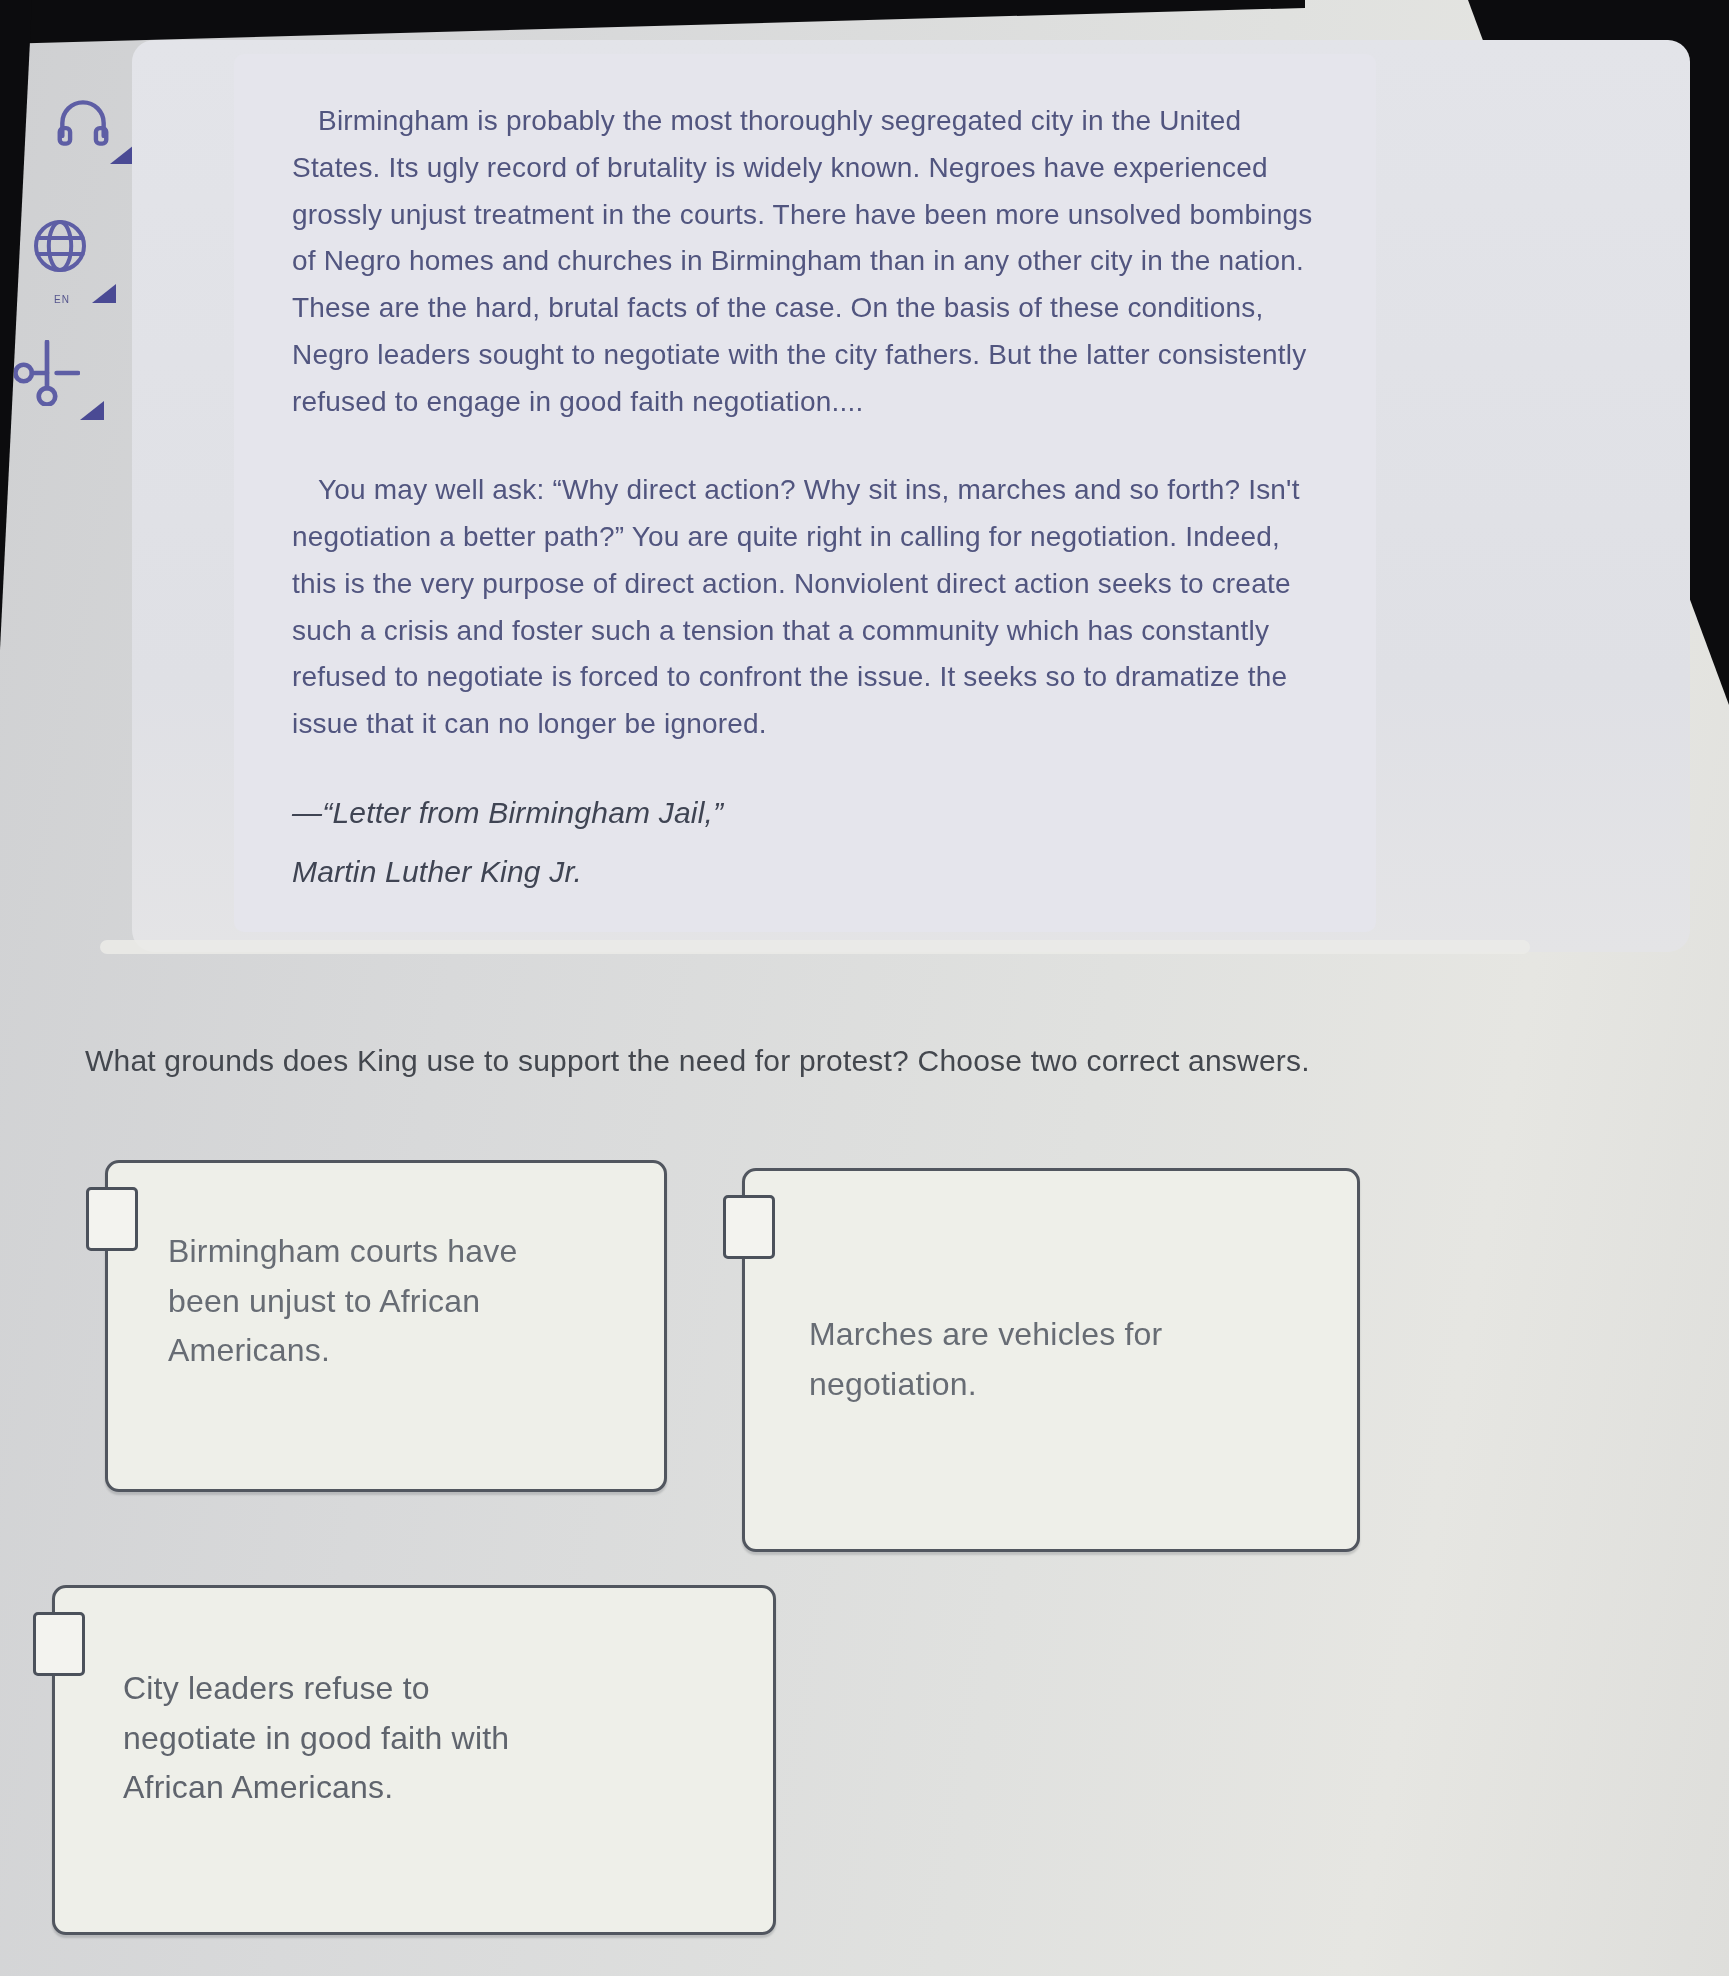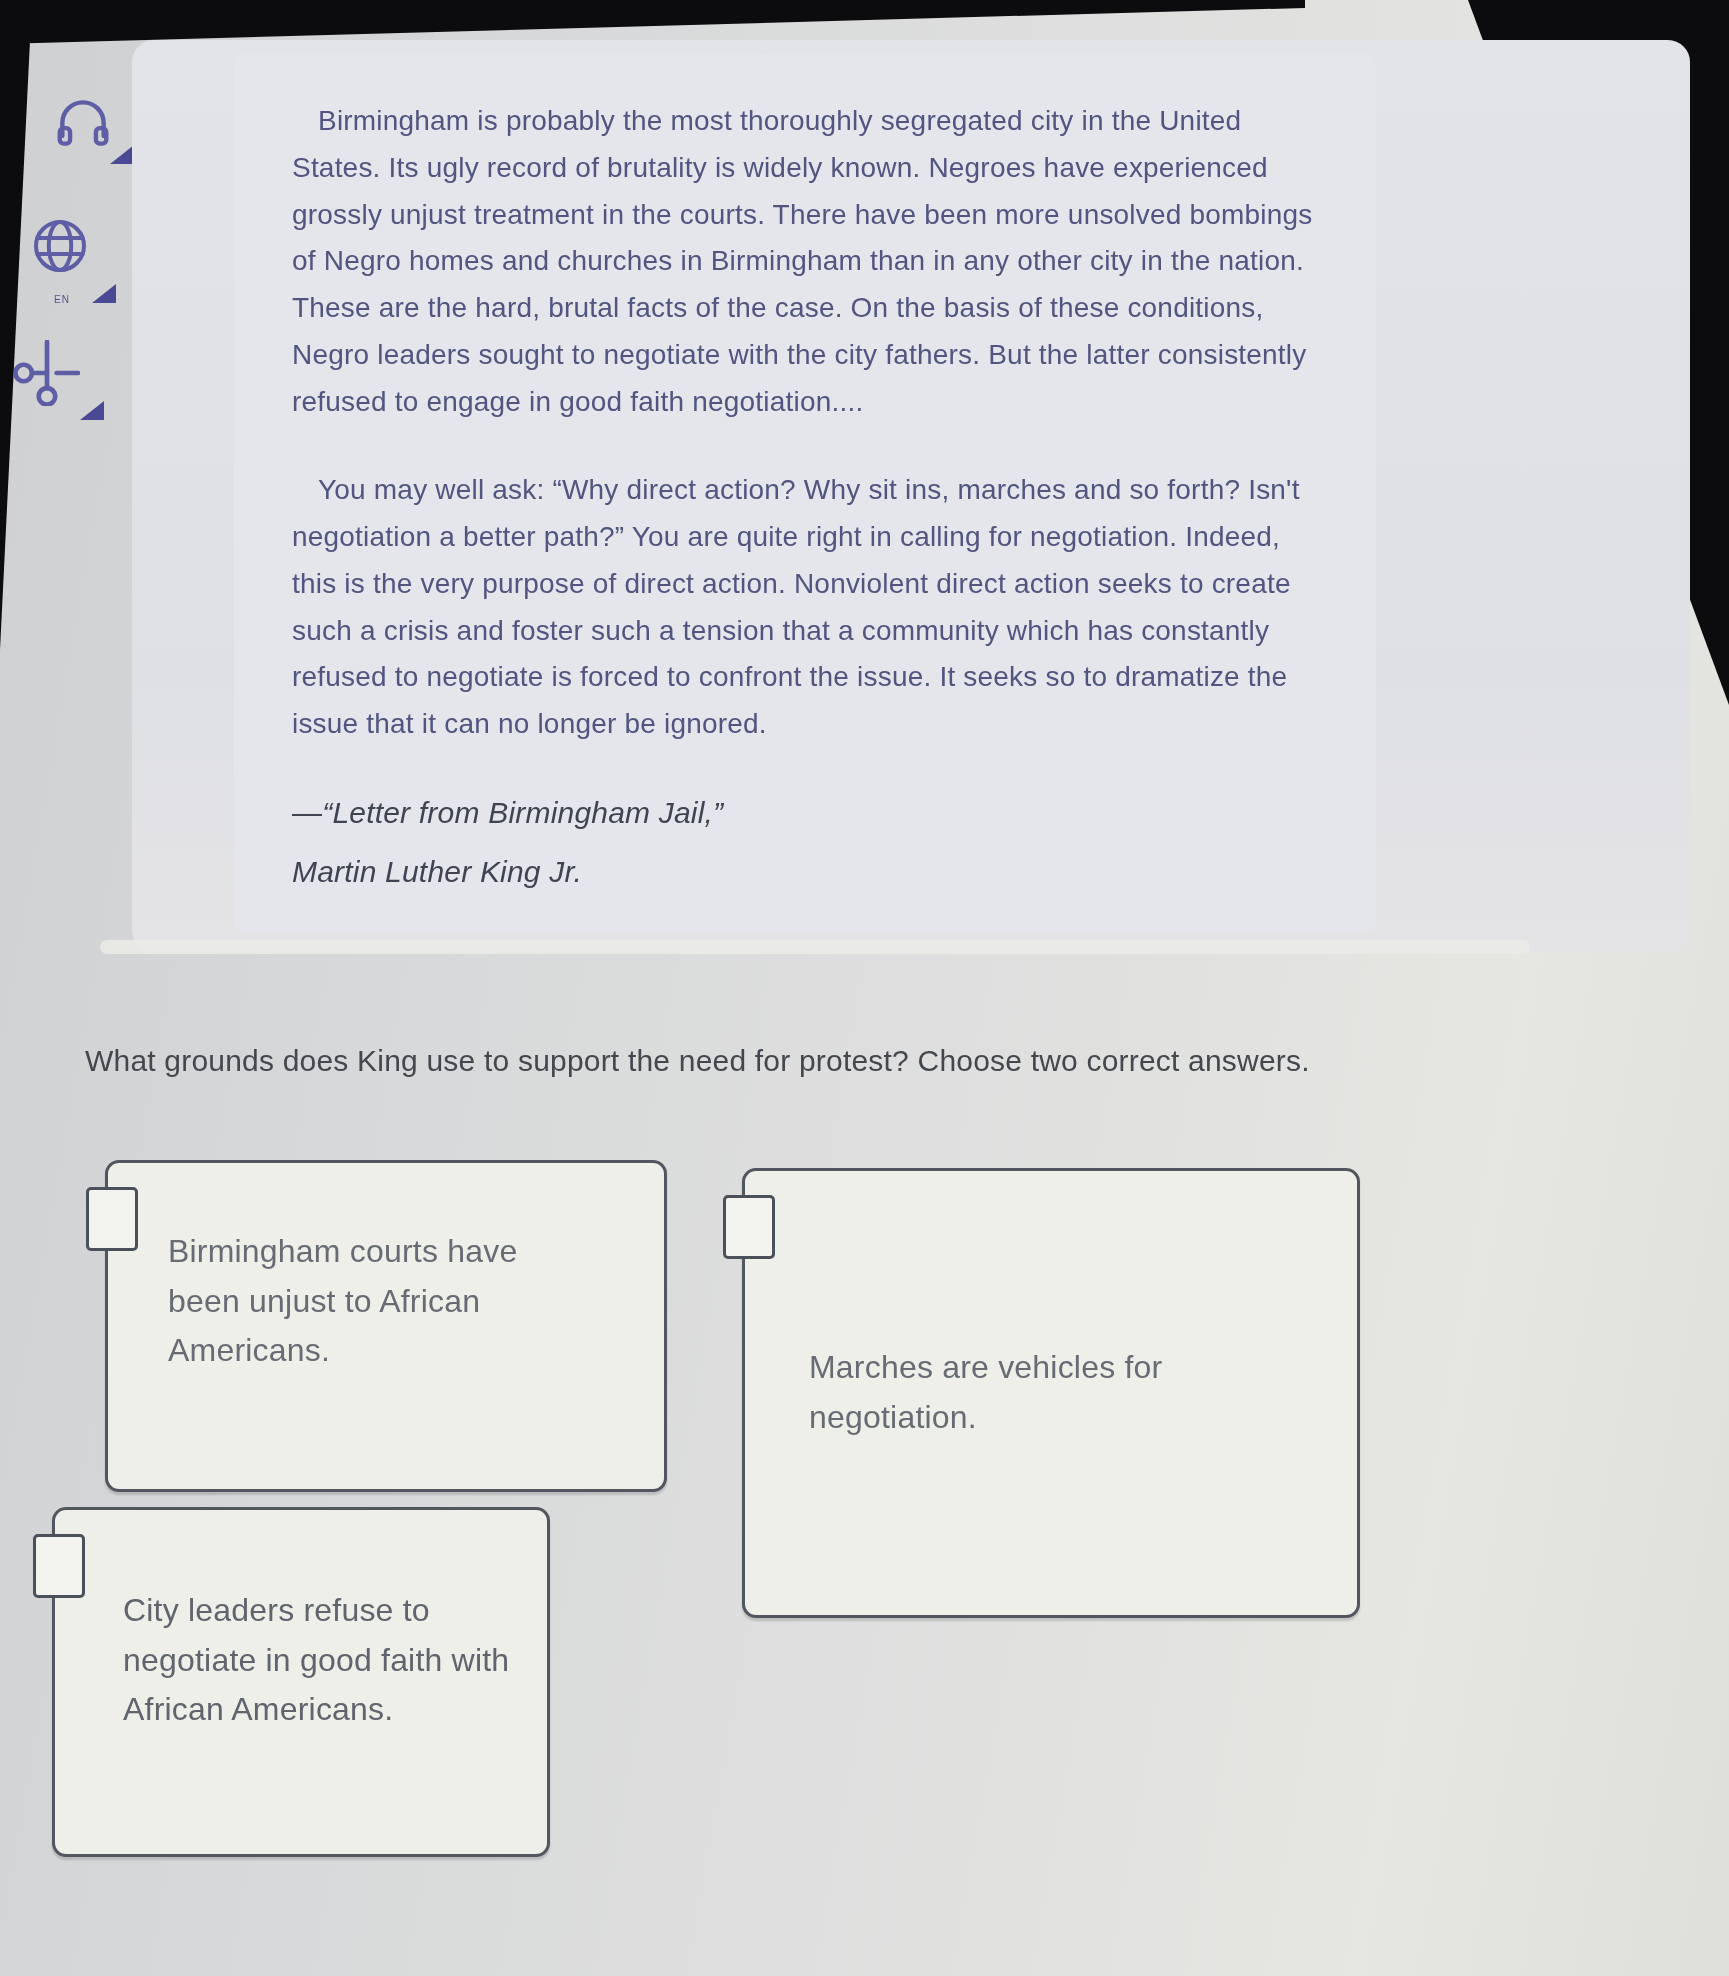--- a/index.html
+++ b/index.html
@@ -76,22 +76,22 @@
   }
 
   
   .choice-card{
     position:absolute;background:#eeefe9;
     border:3px solid #51565f;border-radius:14px;
     box-shadow:0 3px 2px rgba(40,44,52,.18);
     box-sizing:border-box;cursor:pointer;
   }
   .card1{left:105px;top:1160px;width:562px;height:332px;}
-  .card2{left:742px;top:1168px;width:618px;height:450px;display:flex;align-items:center;}
-  .card3{left:52px;top:1507px;width:498px;height:350px;}
+  .card2{left:742px;top:1168px;width:618px;height:384px;display:flex;align-items:center;}
+  .card3{left:52px;top:1585px;width:724px;height:350px;}
   .checkbox{
     position:absolute;left:-22px;top:24px;width:46px;height:58px;
     background:#f3f3ef;border:3px solid #4b515b;border-radius:5px;
   }
   .choice-text{
     margin:0;font-size:32px;line-height:1.55;color:#676c74;letter-spacing:.2px;
   }
   .card1 .choice-text{padding:64px 0 0 60px;max-width:360px;}
   .card2 .choice-text{padding-left:64px;max-width:392px;}
   .card3 .choice-text{padding:76px 0 0 68px;max-width:428px;color:#5f646d;}

